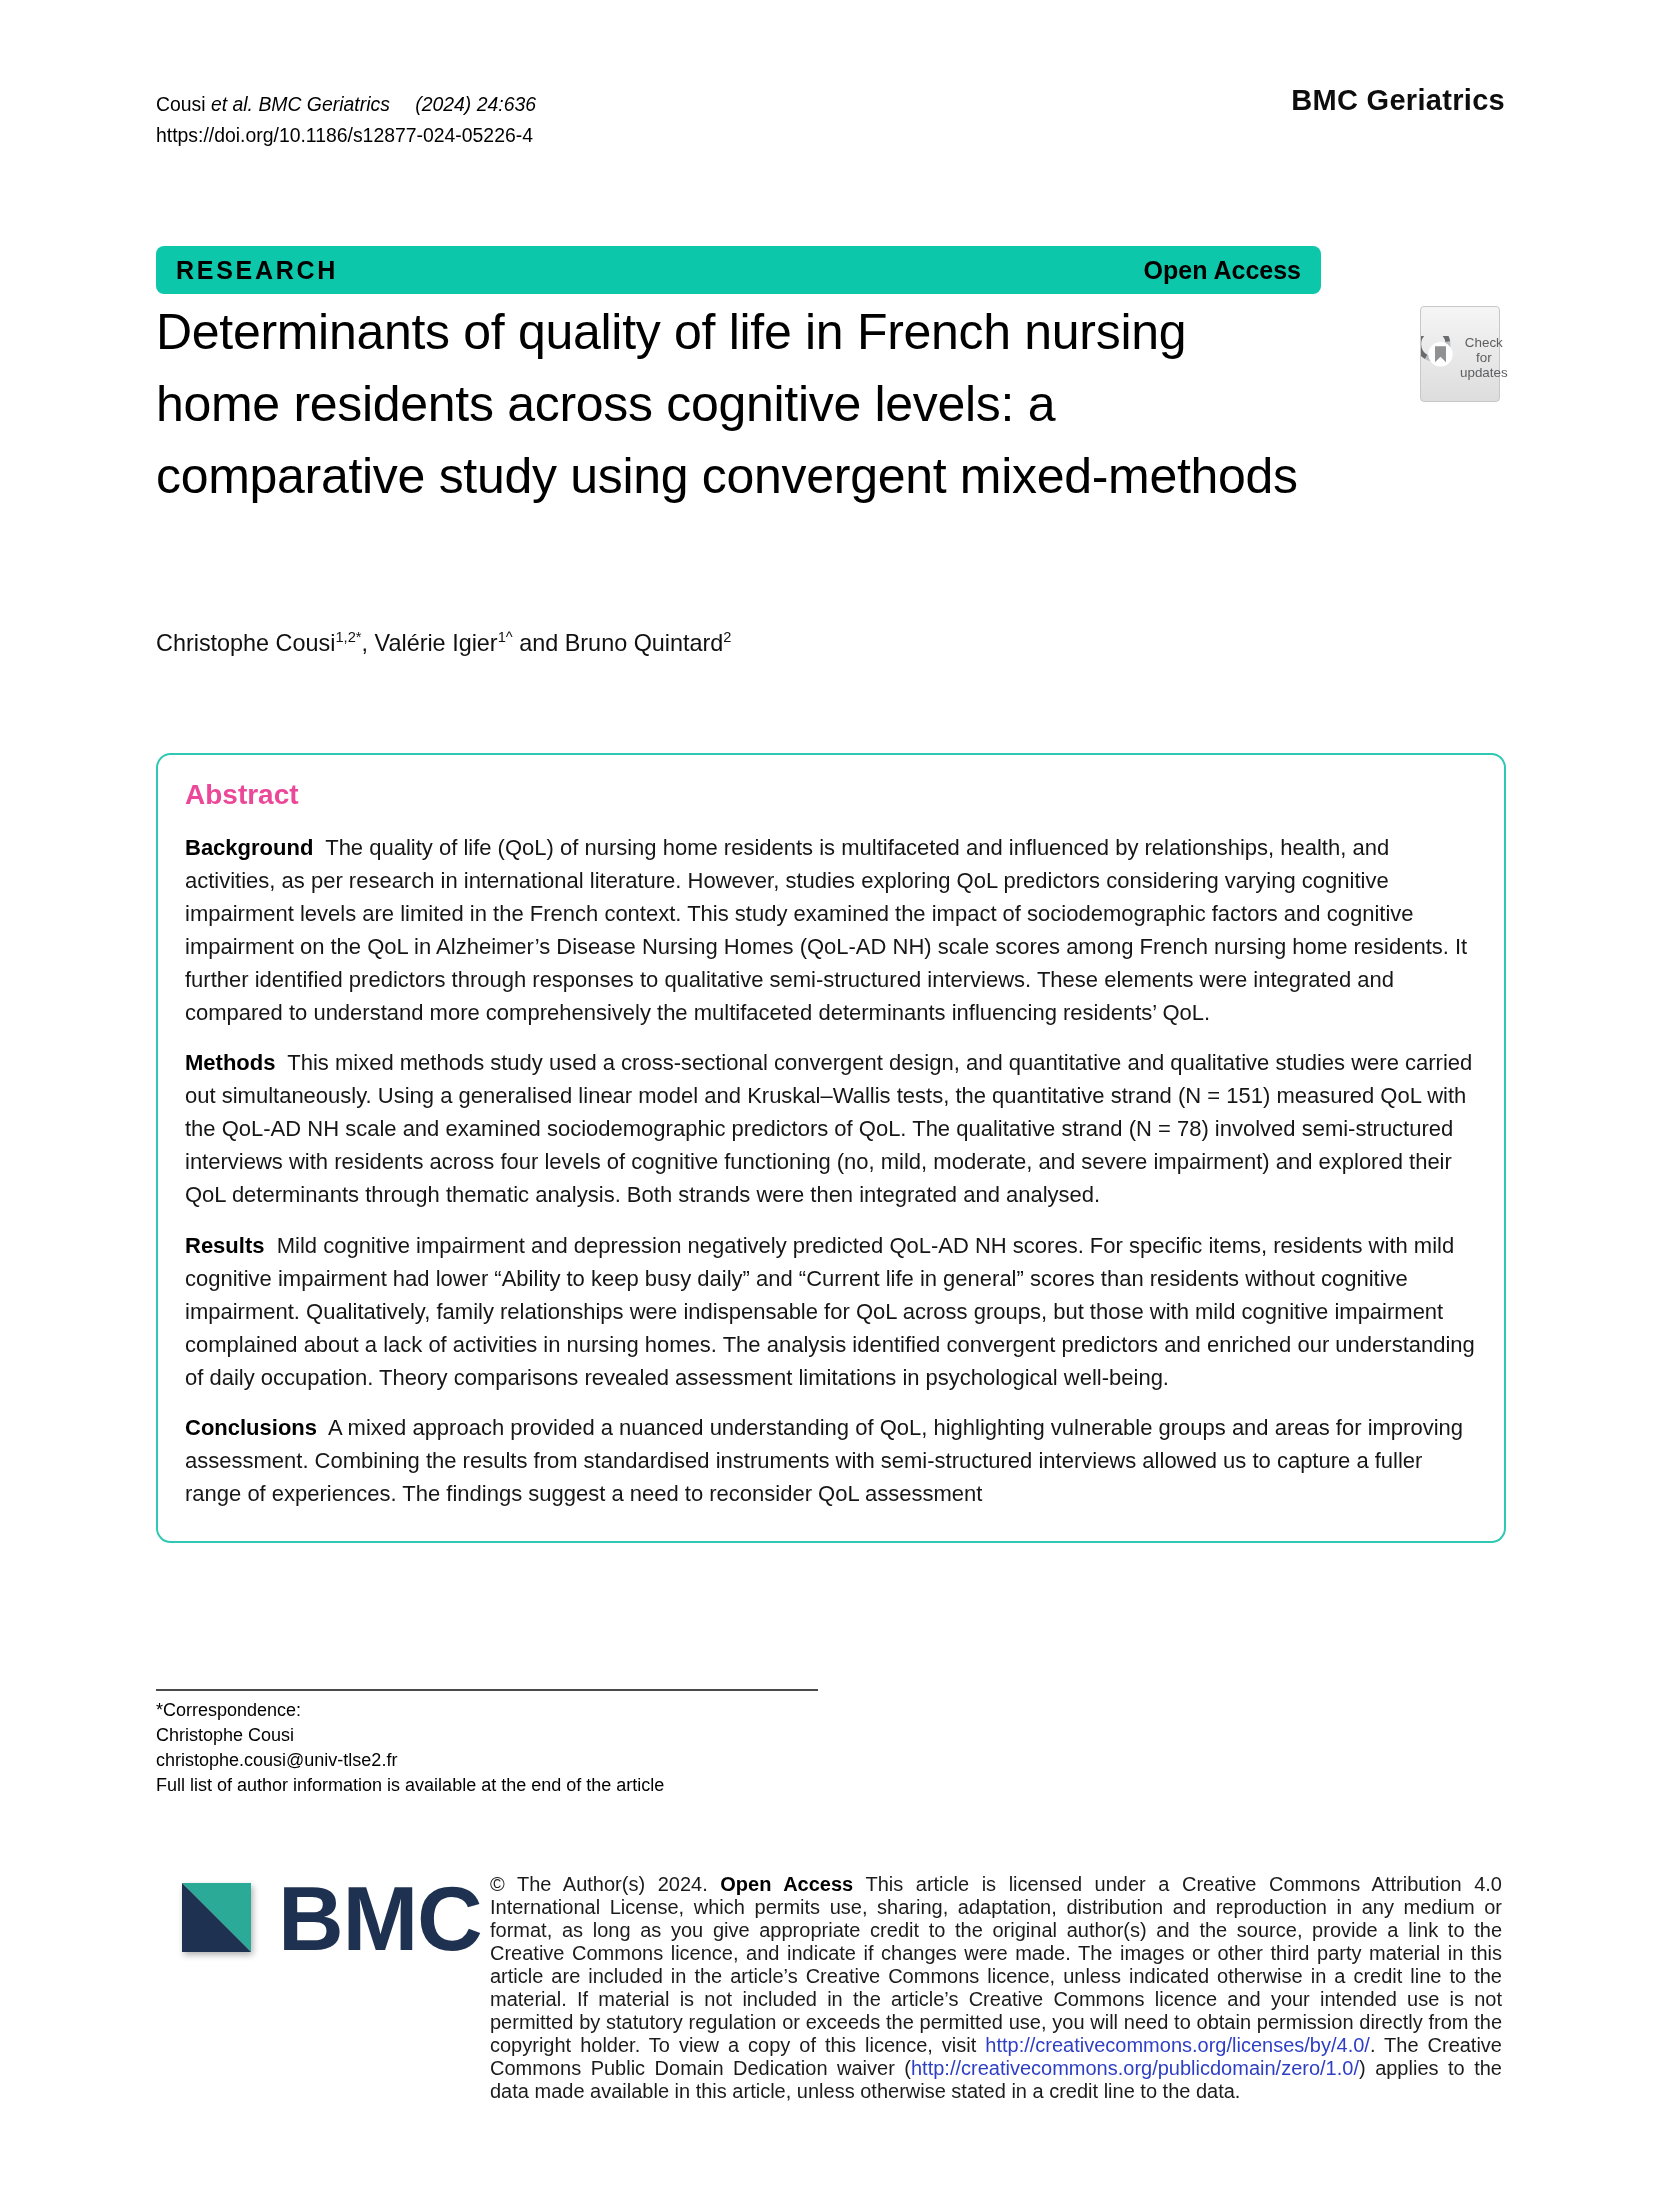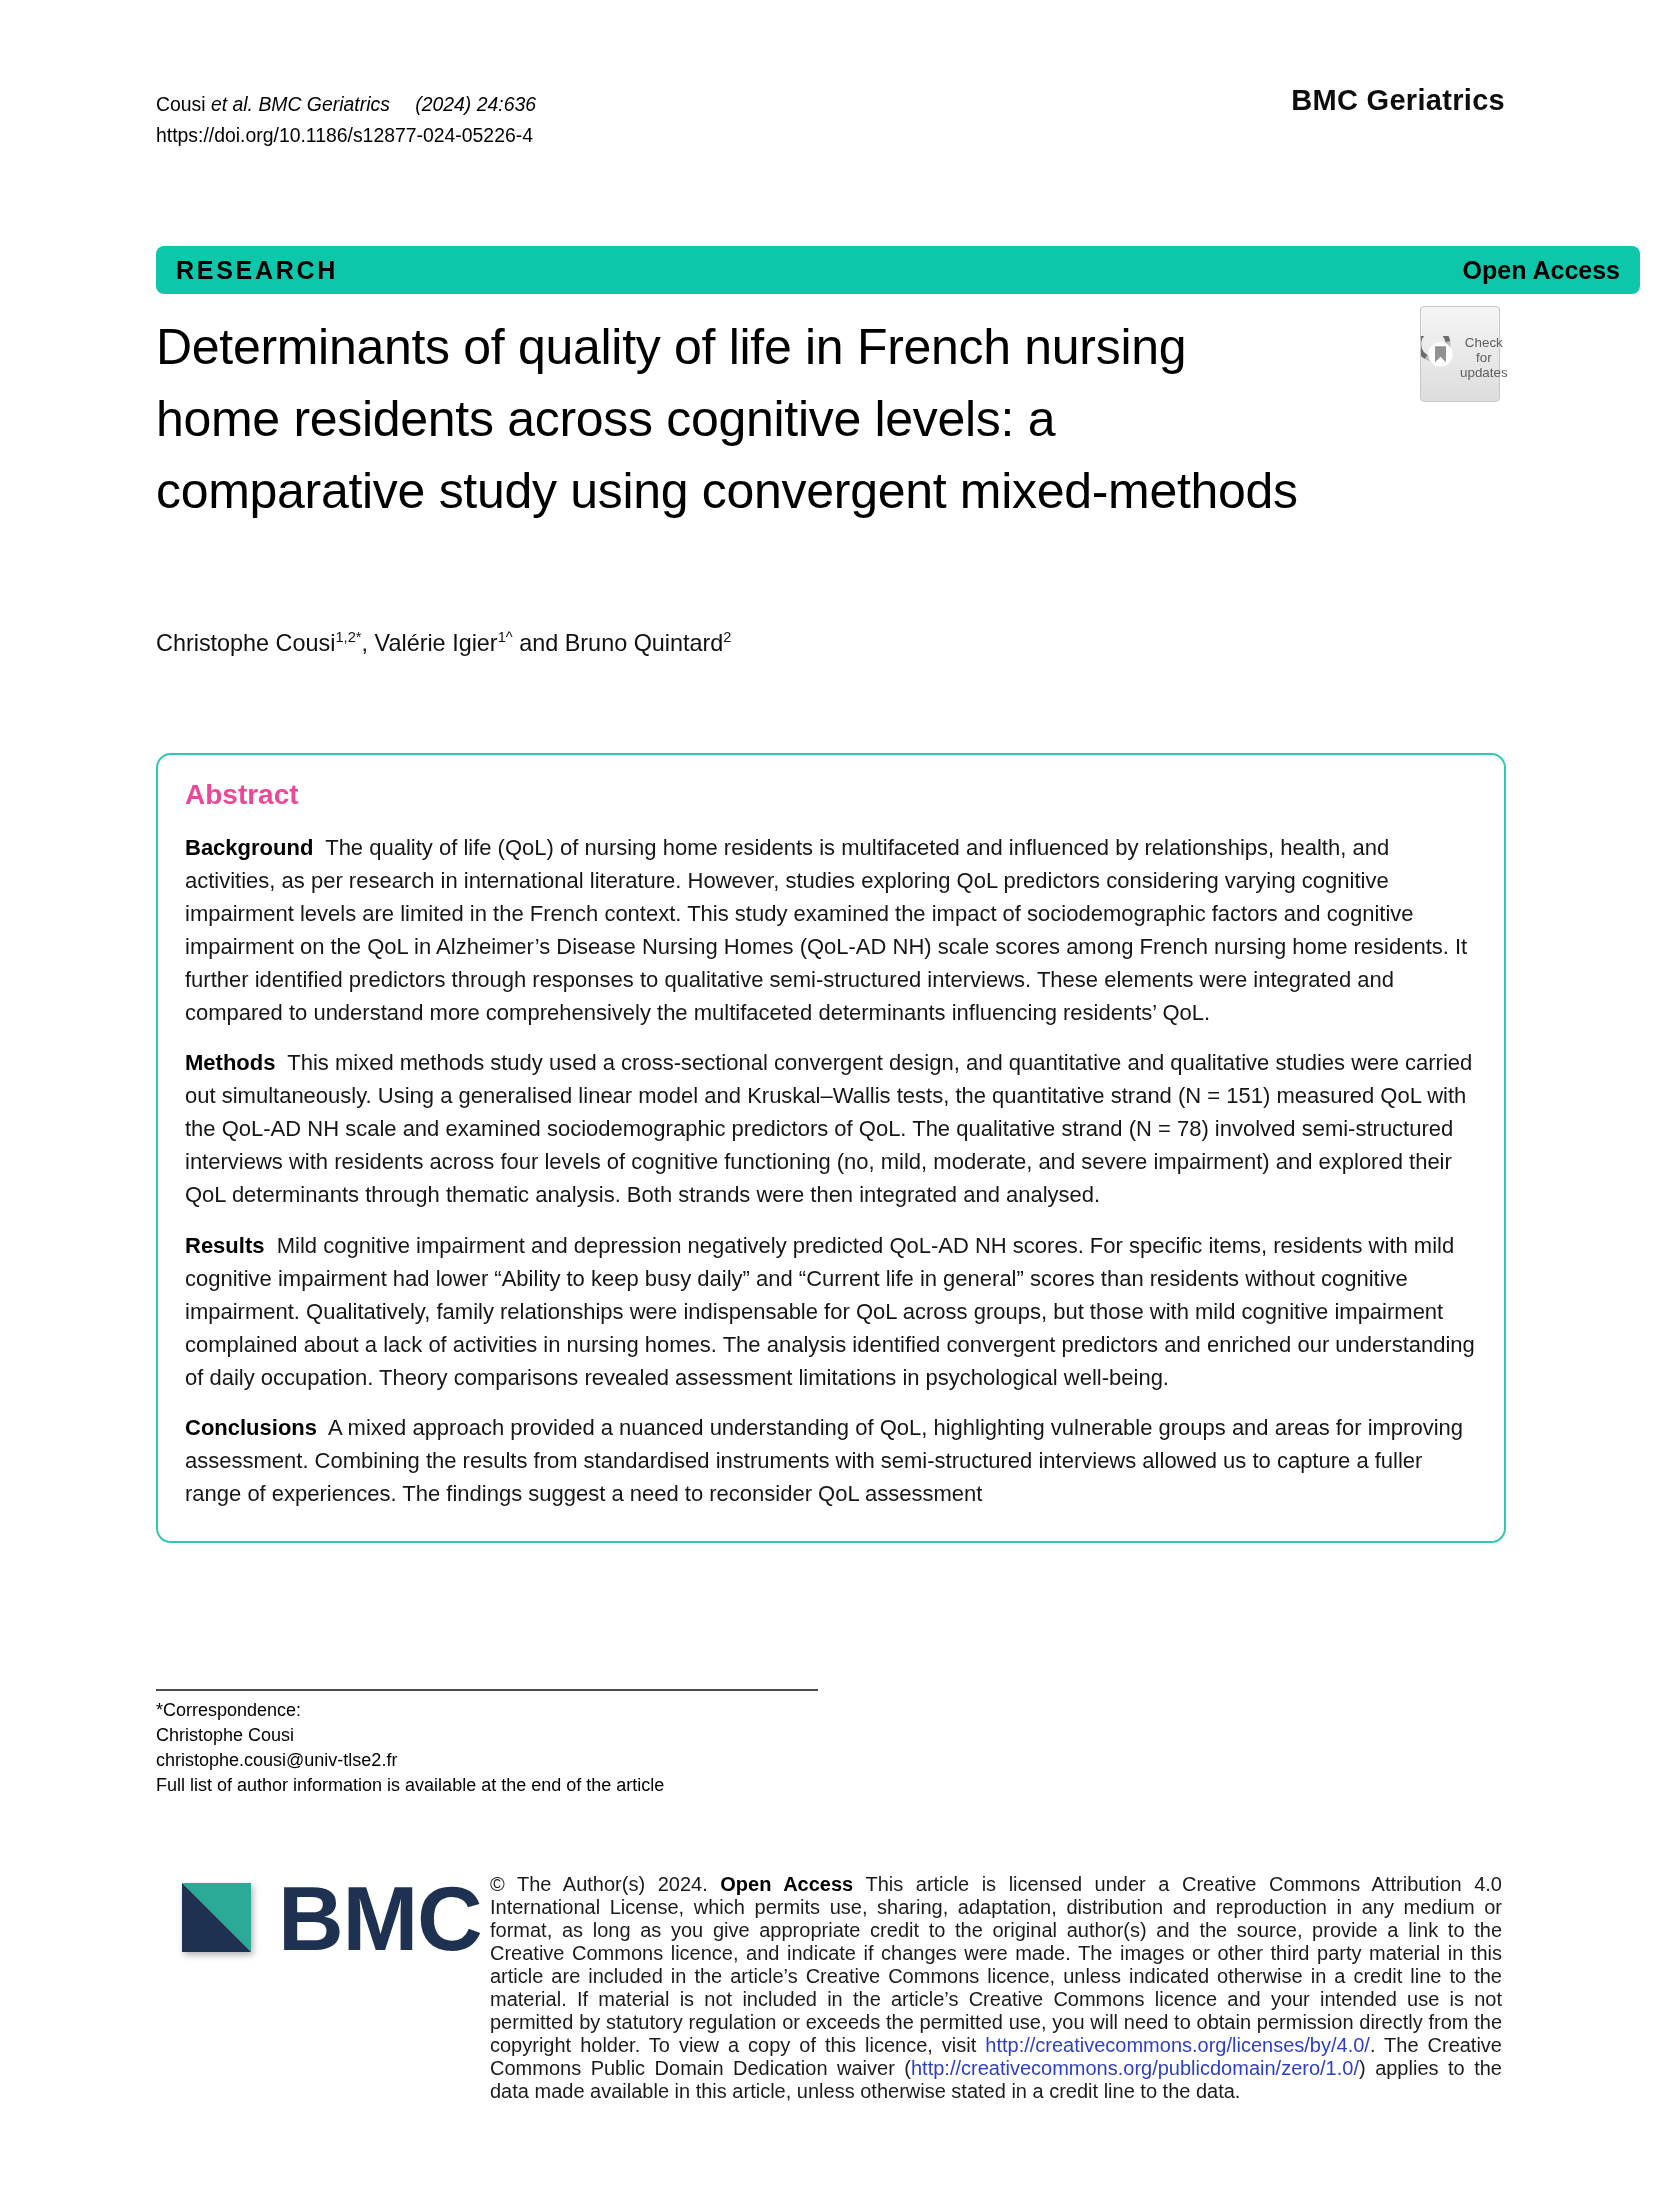--- a/index.html
+++ b/index.html
@@ -24,37 +24,37 @@
   .doi-line { display:block; }
   .masthead {
     position: absolute; right: 155px; top: 84px;
     font-size: 29px; font-weight: bold; color:#0d0d0d;
     letter-spacing: 0.3px;
   }
 
   
   .banner {
     position: absolute; left: 156px; top: 246px;
-    width: 1484px; height: 48px;
+    width: 1165px; height: 48px;
     background: #0dc7ab;
     border-radius: 8px;
     display: flex; align-items: center; justify-content: space-between;
     padding: 0 20px;
   }
   .banner .research {
     font-size: 25px; font-weight: bold; color: #000;
     letter-spacing: 2.7px;
   }
   .banner .open-access {
     font-size: 25px; font-weight: bold; color: #000;
   }
 
   
   .article-title {
-    position: absolute; left: 156px; top: 311px;
+    position: absolute; left: 156px; top: 296px;
     width: 1164px;
     font-size: 50px; line-height: 72px; font-weight: 400;
     color: #000; letter-spacing: -0.3px;
   }
   .authors {
     position: absolute; left: 156px; top: 630px;
     font-size: 23.4px; color: #101010;
   }
   .authors sup { font-size: 14.7px; vertical-align: super; line-height: 0; }
 

